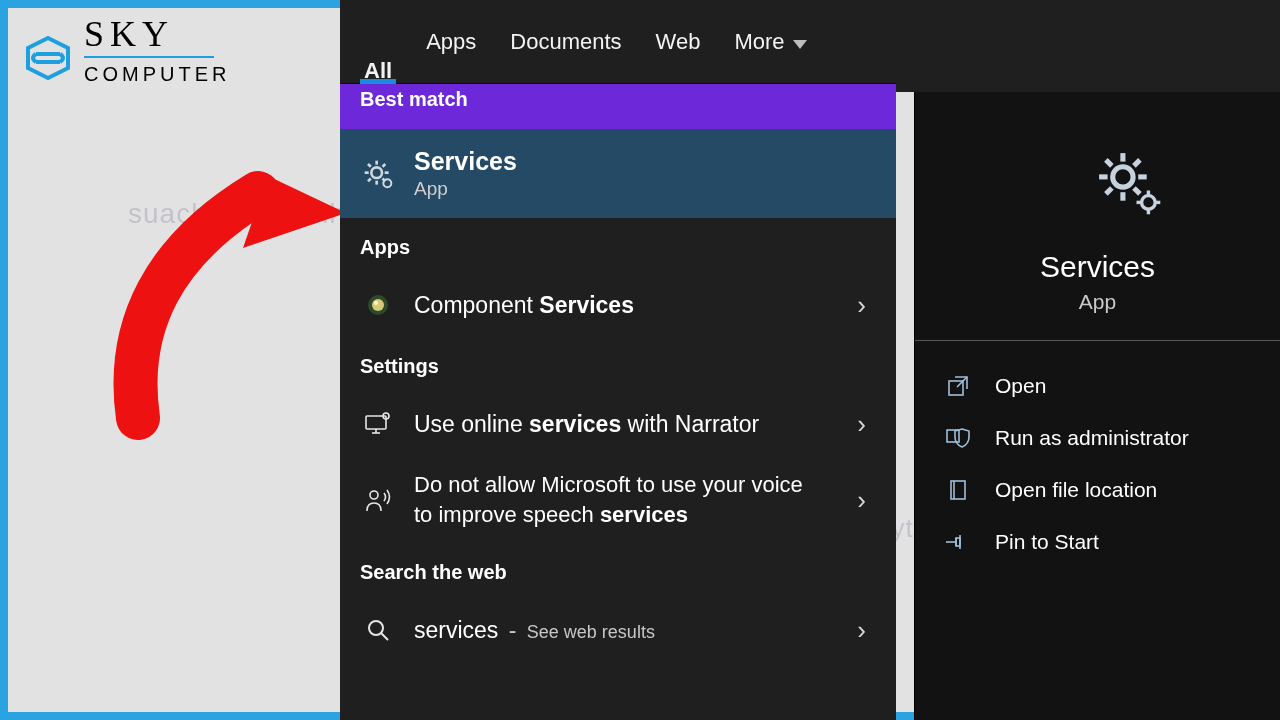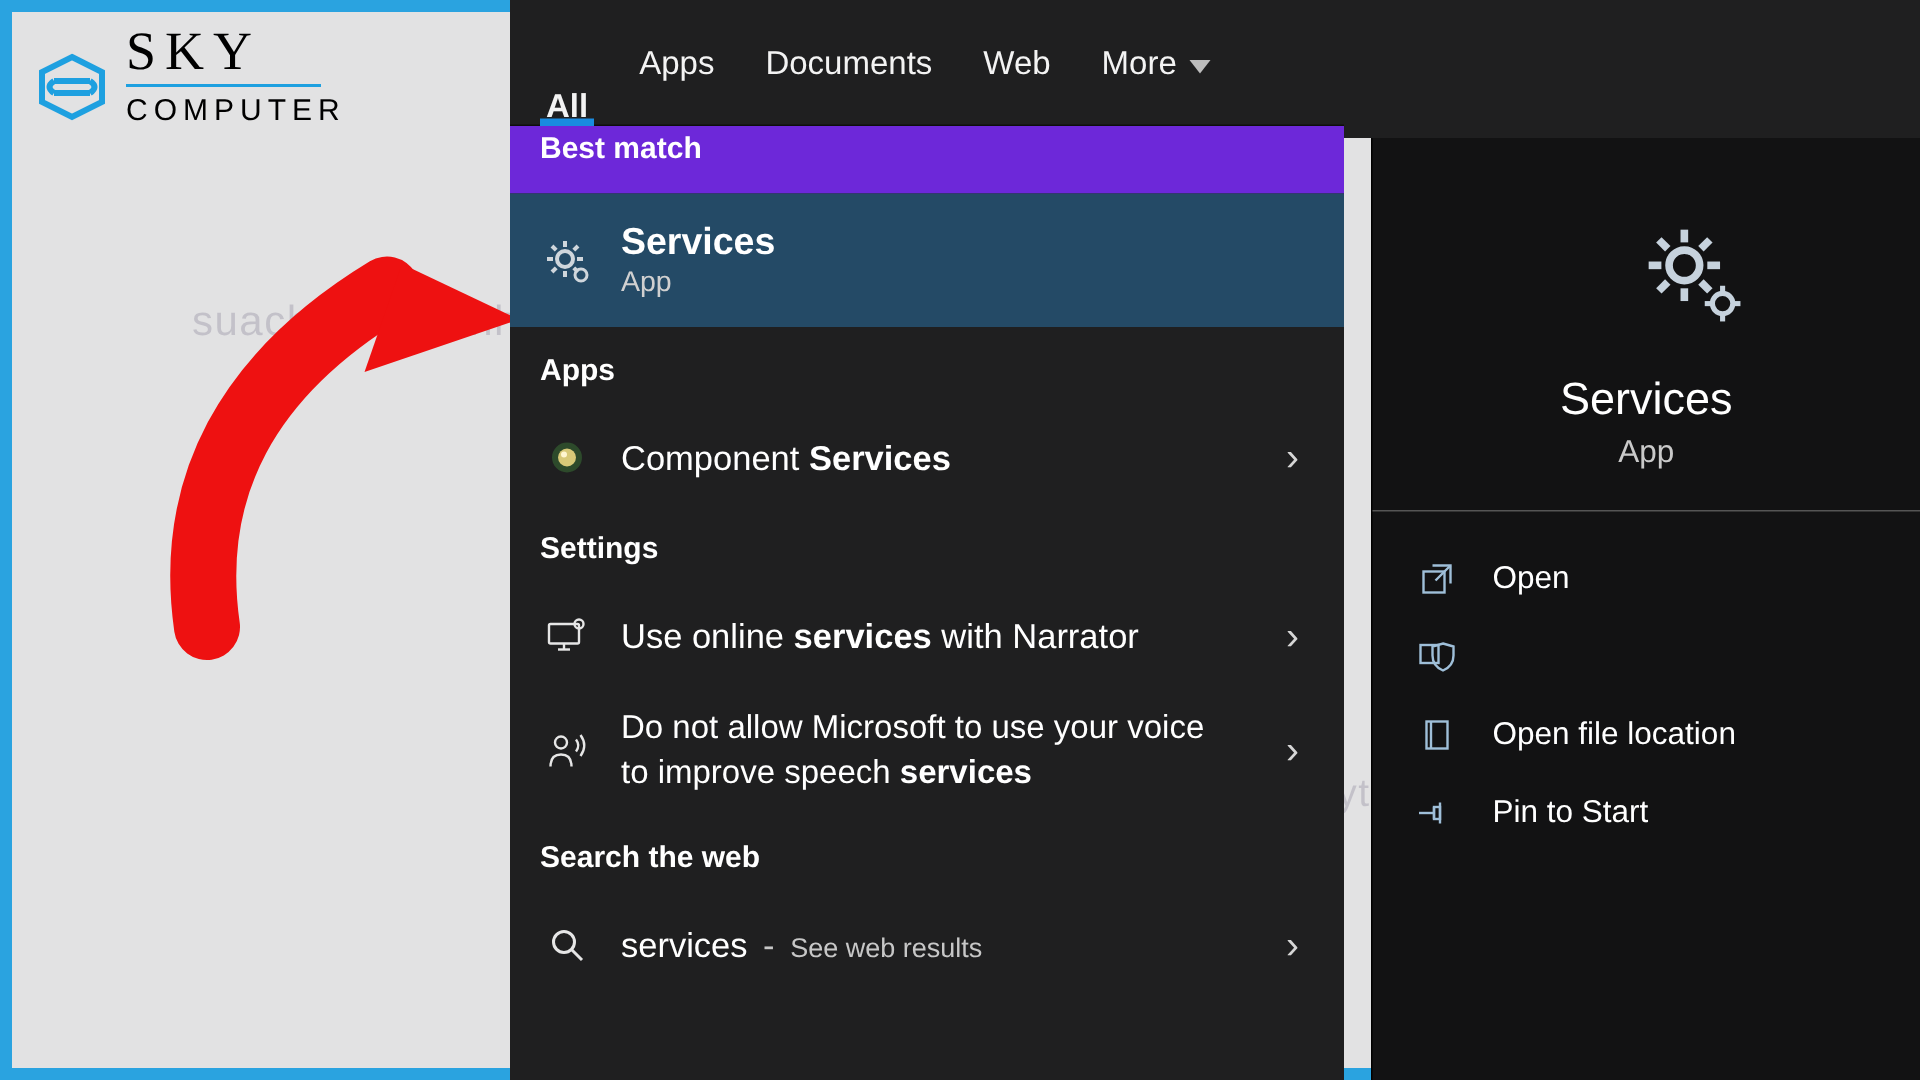--- a/index.html
+++ b/index.html
@@ -336,20 +336,21 @@
         </span>
         <span>Open</span>
       </div>
       <div class="action">
         <span class="aicon">
           <svg width="24" height="22" viewBox="0 0 24 22" stroke="#9fbfd9" fill="none" stroke-width="1.6">
               <rect x="1" y="3" width="12" height="12"></rect>
               <path d="M16 2 L23 4 V10 Q23 17 16 20 Q9 17 9 10 V4 Z" transform="translate(0 0)"></path>
             </svg>
         </span>
+        <span>Run as administrator</span>
       </div>
       <div class="action">
         <span class="aicon">
           <svg width="20" height="22" viewBox="0 0 20 22" stroke="#9fbfd9" fill="none" stroke-width="1.6">
               <rect x="3" y="2" width="14" height="18"></rect>
               <line x1="6" y1="2" x2="6" y2="20"></line>
             </svg>
         </span>
         <span>Open file location</span>
       </div>

